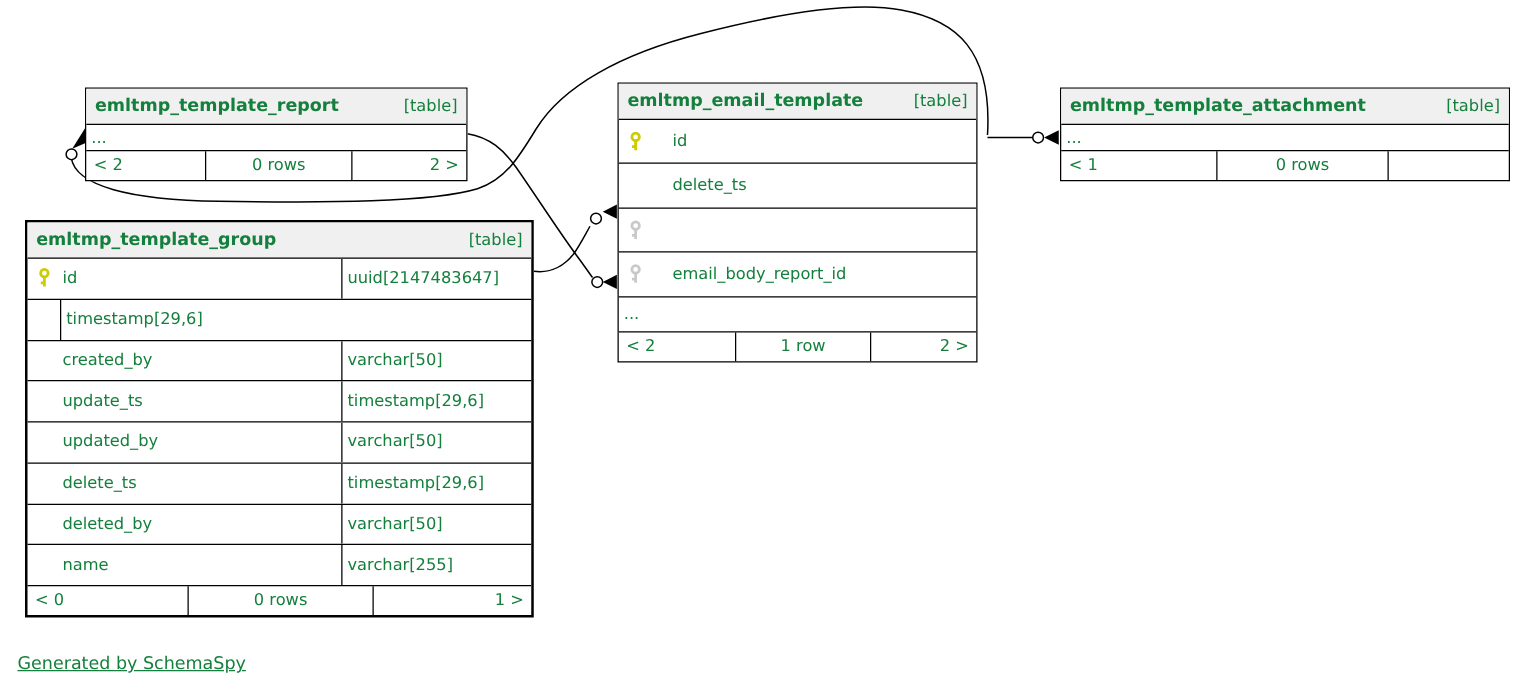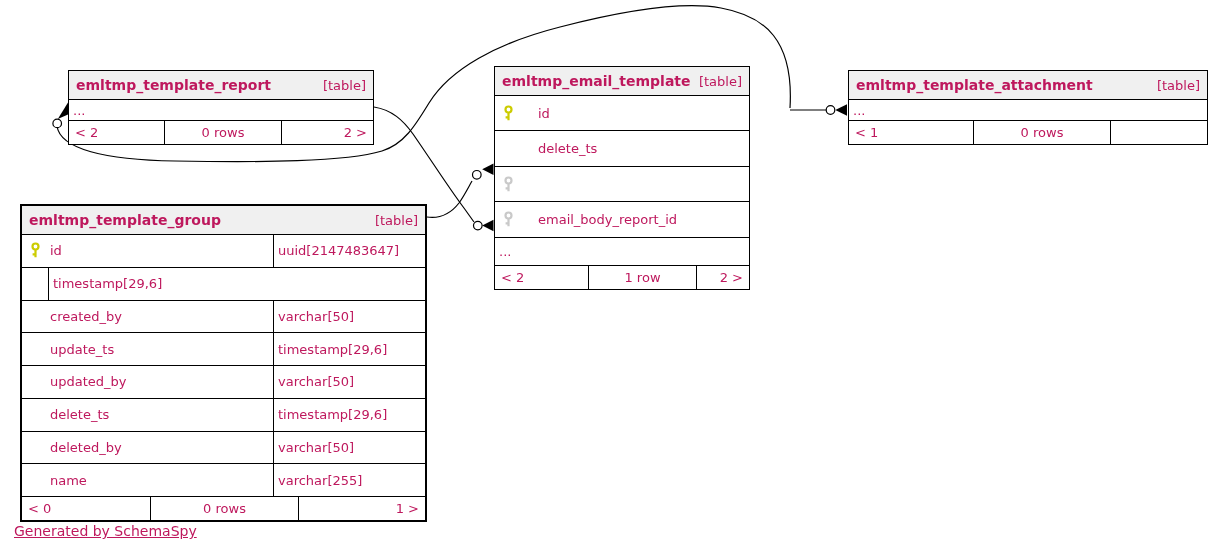--- a/index.html
+++ b/index.html
@@ -1,18 +1,18 @@
 <!DOCTYPE html>
 <html><head>
 <meta charset="utf-8">
 <style>
   html,body{margin:0;padding:0;background:#ffffff;}
   .canvas{
     position:relative;width:1225px;height:552px;background:#ffffff;overflow:hidden;
-    font-family:"DejaVu Sans","Liberation Sans",sans-serif;color:#be185d;
+    font-family:"DejaVu Sans","Liberation Sans",sans-serif;color:#15803d;
   }
   .edges{position:absolute;left:0;top:0;pointer-events:none;}
   .dbtable{
     position:absolute;box-sizing:border-box;background:#fff;
     border:1px solid #000;display:flex;flex-direction:column;
   }
   .dbtable.focus{border-width:2px;}
   .thead{
     height:28px;flex:none;background:#f0f0f0;border-bottom:1px solid #000;
     display:flex;align-items:center;justify-content:space-between;padding:0 7px;
@@ -90,21 +90,21 @@
           <span>...</span>
         </div>
       </div>
     <div class="tfoot">
       <span class="fl" style="width:95px">&lt; 2</span>
       <span class="fc" style="width:118px">0 rows</span>
       <span class="fr">2 &gt;</span>
     </div>
   </div>
 
-  <div class="dbtable t-email" style="left:494px;top:66px;width:256px;height:224px;">
+  <div class="dbtable t-email" style="left:494px;top:66px;width:288px;height:224px;">
     <div class="thead">
       <span class="ttitle">emltmp_email_template</span>
       <span class="tbadge">[table]</span>
     </div>
     <div class="tbody">
         <div class="trow">
           <span class="keycell">
             <svg width="11" height="17" viewBox="0 0 11 17" aria-hidden="true">
               <circle cx="5.5" cy="4.5" r="3" fill="none" stroke="#cccc00" stroke-width="2.2"></circle>
               <path d="M5.5 7.5 L5.5 15.2 M5.5 12.3 L2.6 12.3" fill="none" stroke="#cccc00" stroke-width="2.2"></path>
@@ -154,21 +154,21 @@
           <span>...</span>
         </div>
       </div>
     <div class="tfoot">
       <span class="fl" style="width:124px">&lt; 1</span>
       <span class="fc" style="width:138px">0 rows</span>
       <span class="fr"></span>
     </div>
   </div>
 
-  <div class="dbtable focus t-group" style="left:20px;top:176px;width:407px;height:318px;margin-top:28px;">
+  <div class="dbtable focus t-group" style="left:20px;top:176px;width:407px;height:318px;">
     <div class="thead">
       <span class="ttitle">emltmp_template_group</span>
       <span class="tbadge">[table]</span>
     </div>
     <div class="tbody">
         <div class="trow">
           <span class="keycell">
             <svg width="11" height="17" viewBox="0 0 11 17" aria-hidden="true">
               <circle cx="5.5" cy="4.5" r="3" fill="none" stroke="#cccc00" stroke-width="2.2"></circle>
               <path d="M5.5 7.5 L5.5 15.2 M5.5 12.3 L2.6 12.3" fill="none" stroke="#cccc00" stroke-width="2.2"></path>

